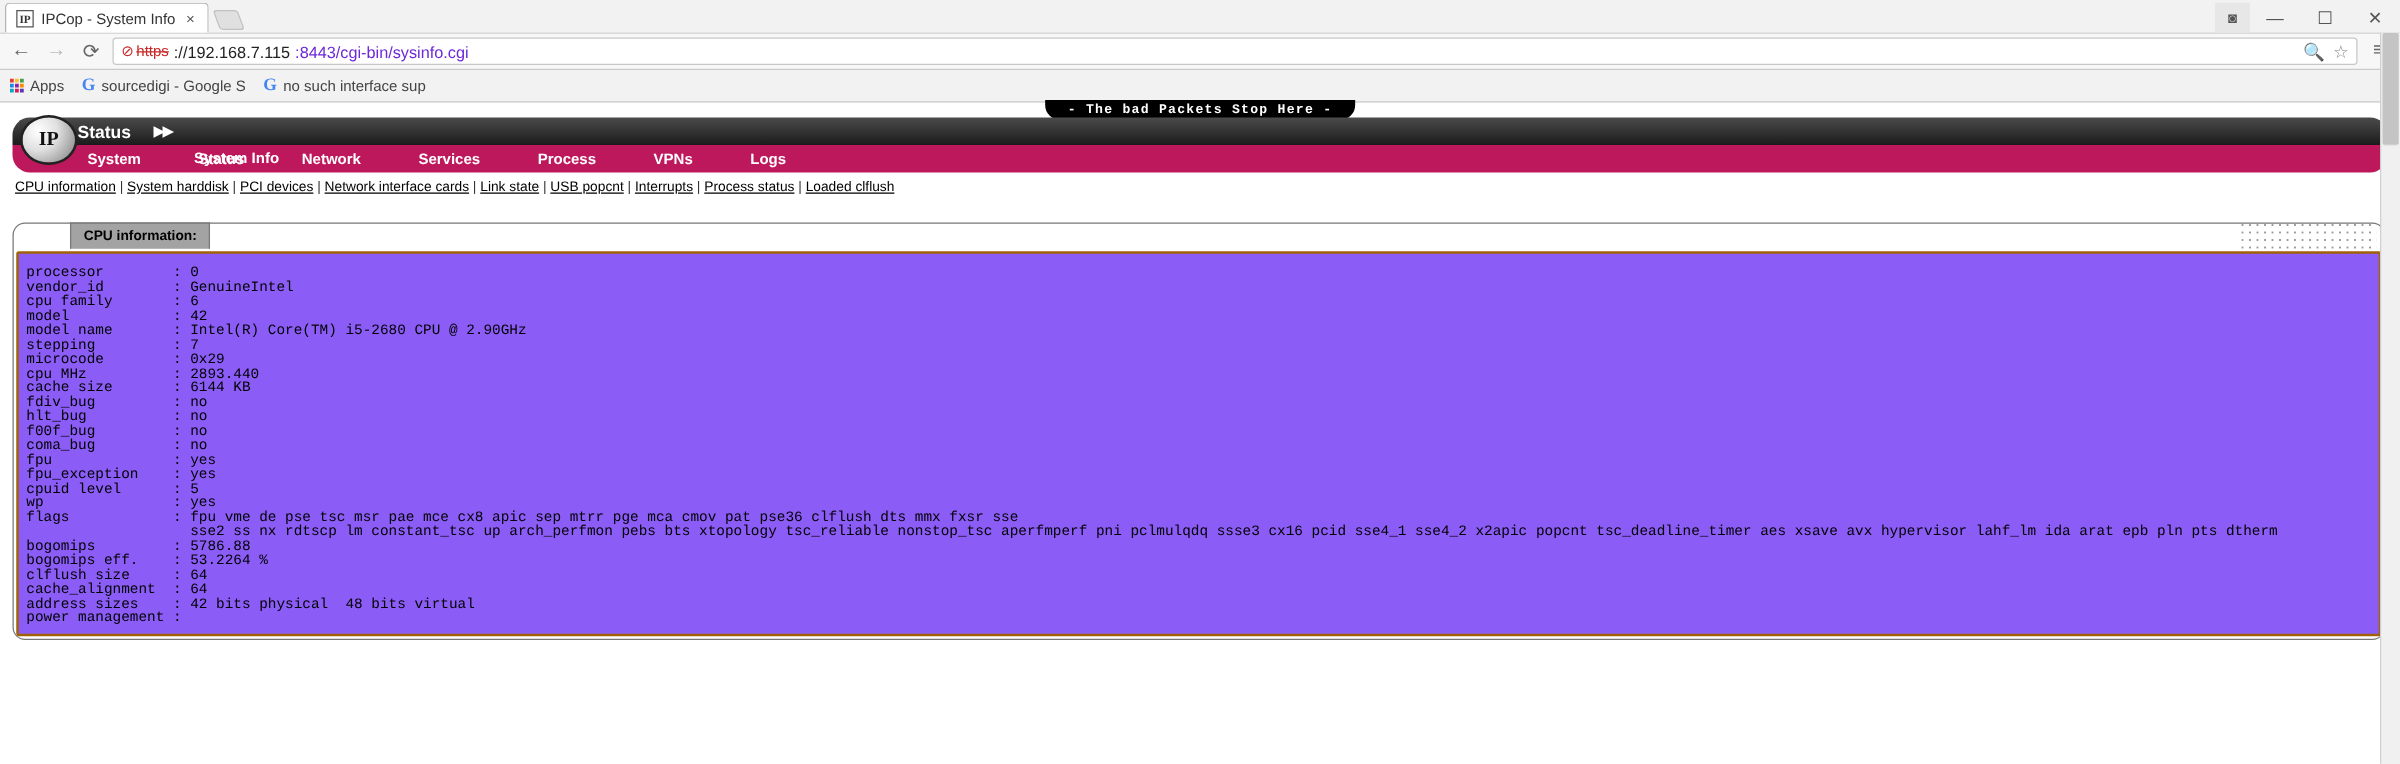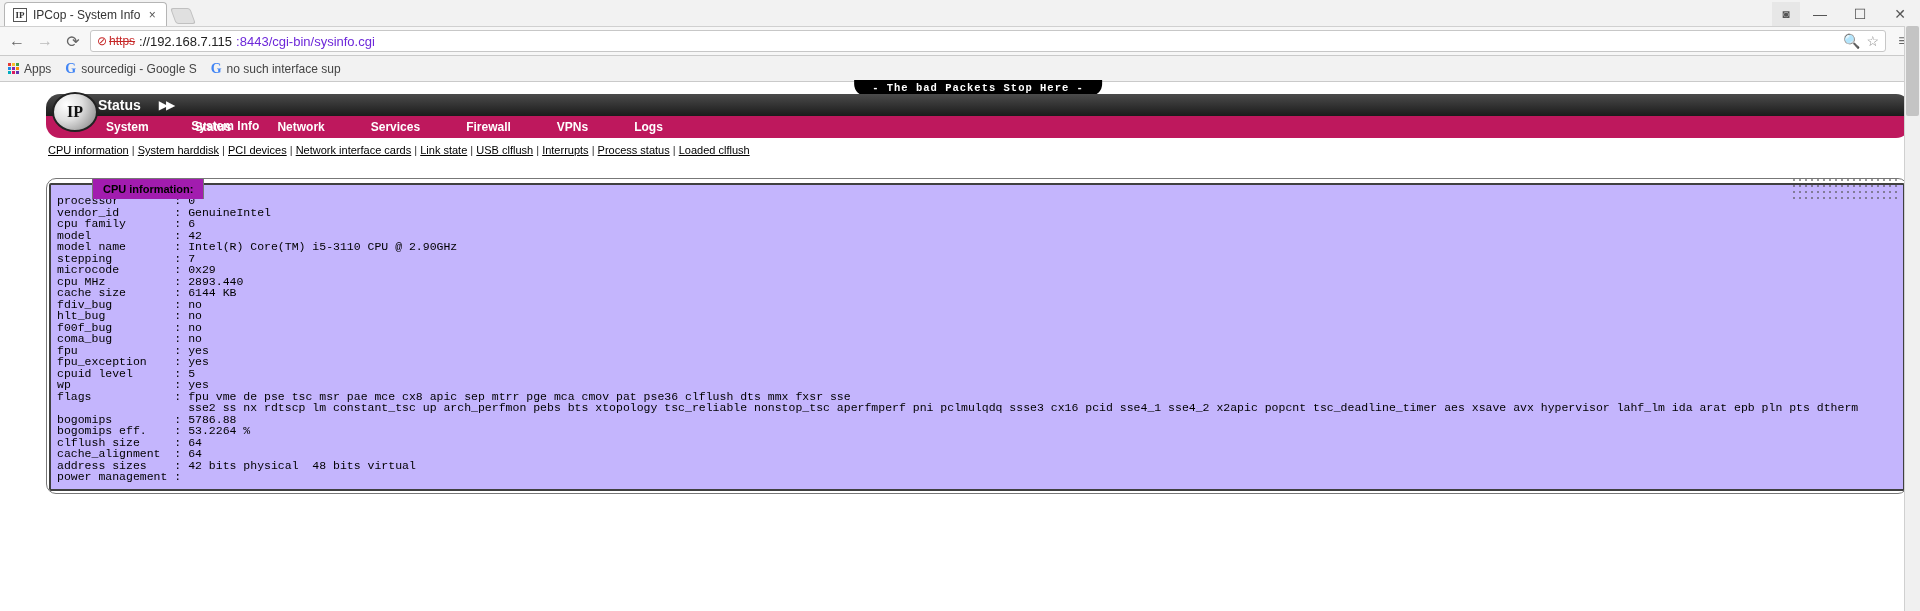--- a/index.html
+++ b/index.html
@@ -26,44 +26,44 @@
   .omni-light { color:#6d28d9; }
   .omni-right { margin-left:auto; display:flex; gap:6px; color:#888; font-size:14px; }
   .bm-bar { height:26px; background:#f2f2f2; border-bottom:1px solid #cacaca; display:flex; align-items:center; padding:0 8px; gap:14px; font-size:12px; color:#444; }
   .bm-item { display:flex; align-items:center; gap:5px; cursor:pointer;justify-content:space-between; }
   .apps-ico { display:grid; grid-template-columns:repeat(3,3px); grid-template-rows:repeat(3,3px); gap:1px; }
   .apps-ico span:nth-child(1){background:#e53935}.apps-ico span:nth-child(2){background:#fbc02d}.apps-ico span:nth-child(3){background:#43a047}
   .apps-ico span:nth-child(4){background:#1e88e5}.apps-ico span:nth-child(5){background:#8e24aa}.apps-ico span:nth-child(6){background:#fb8c00}
   .apps-ico span:nth-child(7){background:#00acc1}.apps-ico span:nth-child(8){background:#d81b60}.apps-ico span:nth-child(9){background:#5e35b1}
   .g-ico { font-family:Georgia,serif; font-weight:bold; color:#4285f4; font-size:14px; line-height:1; }
   
-  .page-wrap { position:relative; padding-top:0;padding-left:36px; }
+  .page-wrap { position:relative; padding-top:0; }
   .slogan-wrap { height:10px; position:relative; }
   .slogan { position:absolute; left:50%; transform:translateX(-50%); top:-2px; background:#000; color:#fff;
             font-family:"Courier New",monospace; font-size:10.5px; letter-spacing:1px; padding:2px 18px; border-radius:0 0 12px 12px; font-weight:bold; }
   .header-bar { margin:2px 10px 0 10px; background:linear-gradient(#4b4b4b,#1b1b1b); border-radius:14px 14px 0 0;
                 height:22px; display:flex; align-items:center; padding-left:52px; gap:18px; position:relative; }
   .header-title { color:#fff; font-weight:bold; font-size:14px; }
   .header-sub { color:#fff; font-weight:bold; font-size:12px;margin-top:41px; }
   .ff-icon { color:#fff; font-size:12px; letter-spacing:-2px; }
   .logo { position:absolute; left:6px; top:-2px; width:46px; height:40px; z-index:5;
           background:radial-gradient(circle at 30% 30%,#fff 0,#e0e0e0 40%,#7a7a7a 100%);
           border-radius:50%; border:2px solid #222; display:flex; align-items:center; justify-content:center;
           font-family:serif; font-weight:bold; font-size:16px; color:#111; }
   .menu-bar { margin:0 10px; background:#be185d; height:22px; border-radius:0 0 14px 14px; display:flex; align-items:center; padding-left:60px; gap:46px; }
   .menu-item { color:#fff; font-weight:bold; font-size:12px; cursor:pointer; }
   .anchor-row { padding:6px 12px 4px 12px; font-size:11px; color:#333; }
   .anchor-row a { color:#000; }
   .card { margin:4px 12px 10px 10px; position:relative; }
-  .card-title-tab { position:absolute; left:46px; top:0; background:#a21caf; border:1px solid #777; border-bottom:none;
+  .card-title-tab { position:absolute; left:46px; top:0; background:#a3a3a3; border:1px solid #777; border-bottom:none;
                     padding:4px 10px; font-size:11px; font-weight:bold; z-index:3; }
   .card-body { margin-top:18px; border:1px solid #777; border-radius:10px; padding:2px; position:relative; overflow:hidden; }
   .dots { position:absolute; right:6px; top:-2px; width:110px; height:26px;
           background-image:radial-gradient(#555 1px, transparent 1px); background-size:6px 6px; opacity:.6; z-index:2; }
-  .inner-box { border:2px solid #404040; background:#c4b5fd; border-radius:2px; margin-top:2px; }
+  .inner-box { border:2px solid #a16207; background:#8b5cf6; border-radius:2px; margin-top:20px; }
   .pre { font-family:"Courier New",monospace; font-size:11.5px; line-height:1.0; color:#000; white-space:pre; padding:10px 6px 6px 6px; }
   .scrollbar { position:fixed; right:0; top:26px; bottom:0; width:16px; background:#f0f0f0; border-left:1px solid #d0d0d0; }
   .scroll-thumb { position:absolute; top:0; left:1px; right:1px; height:90px; background:#c4c4c4; border-radius:2px; }
 </style>
 </head>
 <body>
 
 <div class="titlebar">
   <div class="tab-strip">
     <div class="tab">
@@ -132,47 +132,47 @@
     <span class="header-title">Status</span>
     <span class="ff-icon">▶▶</span>
     <span class="header-sub">System Info</span>
   </div>
 
   <div class="menu-bar">
     <span class="menu-item">System</span>
     <span class="menu-item">Status</span>
     <span class="menu-item">Network</span>
     <span class="menu-item">Services</span>
-    <span class="menu-item">Firewall</span>
+    <span class="menu-item">Process</span>
     <span class="menu-item">VPNs</span>
     <span class="menu-item">Logs</span>
   </div>
 
   <div class="anchor-row">
     <a href="#">CPU information</a> |
     <a href="#">System harddisk</a> |
     <a href="#">PCI devices</a> |
     <a href="#">Network interface cards</a> |
     <a href="#">Link state</a> |
-    <a href="#">USB clflush</a> |
+    <a href="#">USB popcnt</a> |
     <a href="#">Interrupts</a> |
     <a href="#">Process status</a> |
     <a href="#">Loaded clflush</a>
   </div>
 
   <div class="card">
     <div class="card-title-tab">CPU information:</div>
     <div class="card-body">
       <div class="dots"></div>
       <div class="inner-box">
 <pre class="pre">processor        : <span>0</span>
 vendor_id        : <span>GenuineIntel</span>
 cpu family       : <span>6</span>
 model            : <span>42</span>
-model name       : <span>Intel(R) Core(TM) i5-3110 CPU @ 2.90GHz</span>
+model name       : <span>Intel(R) Core(TM) i5-2680 CPU @ 2.90GHz</span>
 stepping         : <span>7</span>
 microcode        : <span>0x29</span>
 cpu MHz          : <span>2893.440</span>
 cache size       : <span>6144 KB</span>
 fdiv_bug         : <span>no</span>
 hlt_bug          : <span>no</span>
 f00f_bug         : <span>no</span>
 coma_bug         : <span>no</span>
 fpu              : <span>yes</span>
 fpu_exception    : <span>yes</span>

